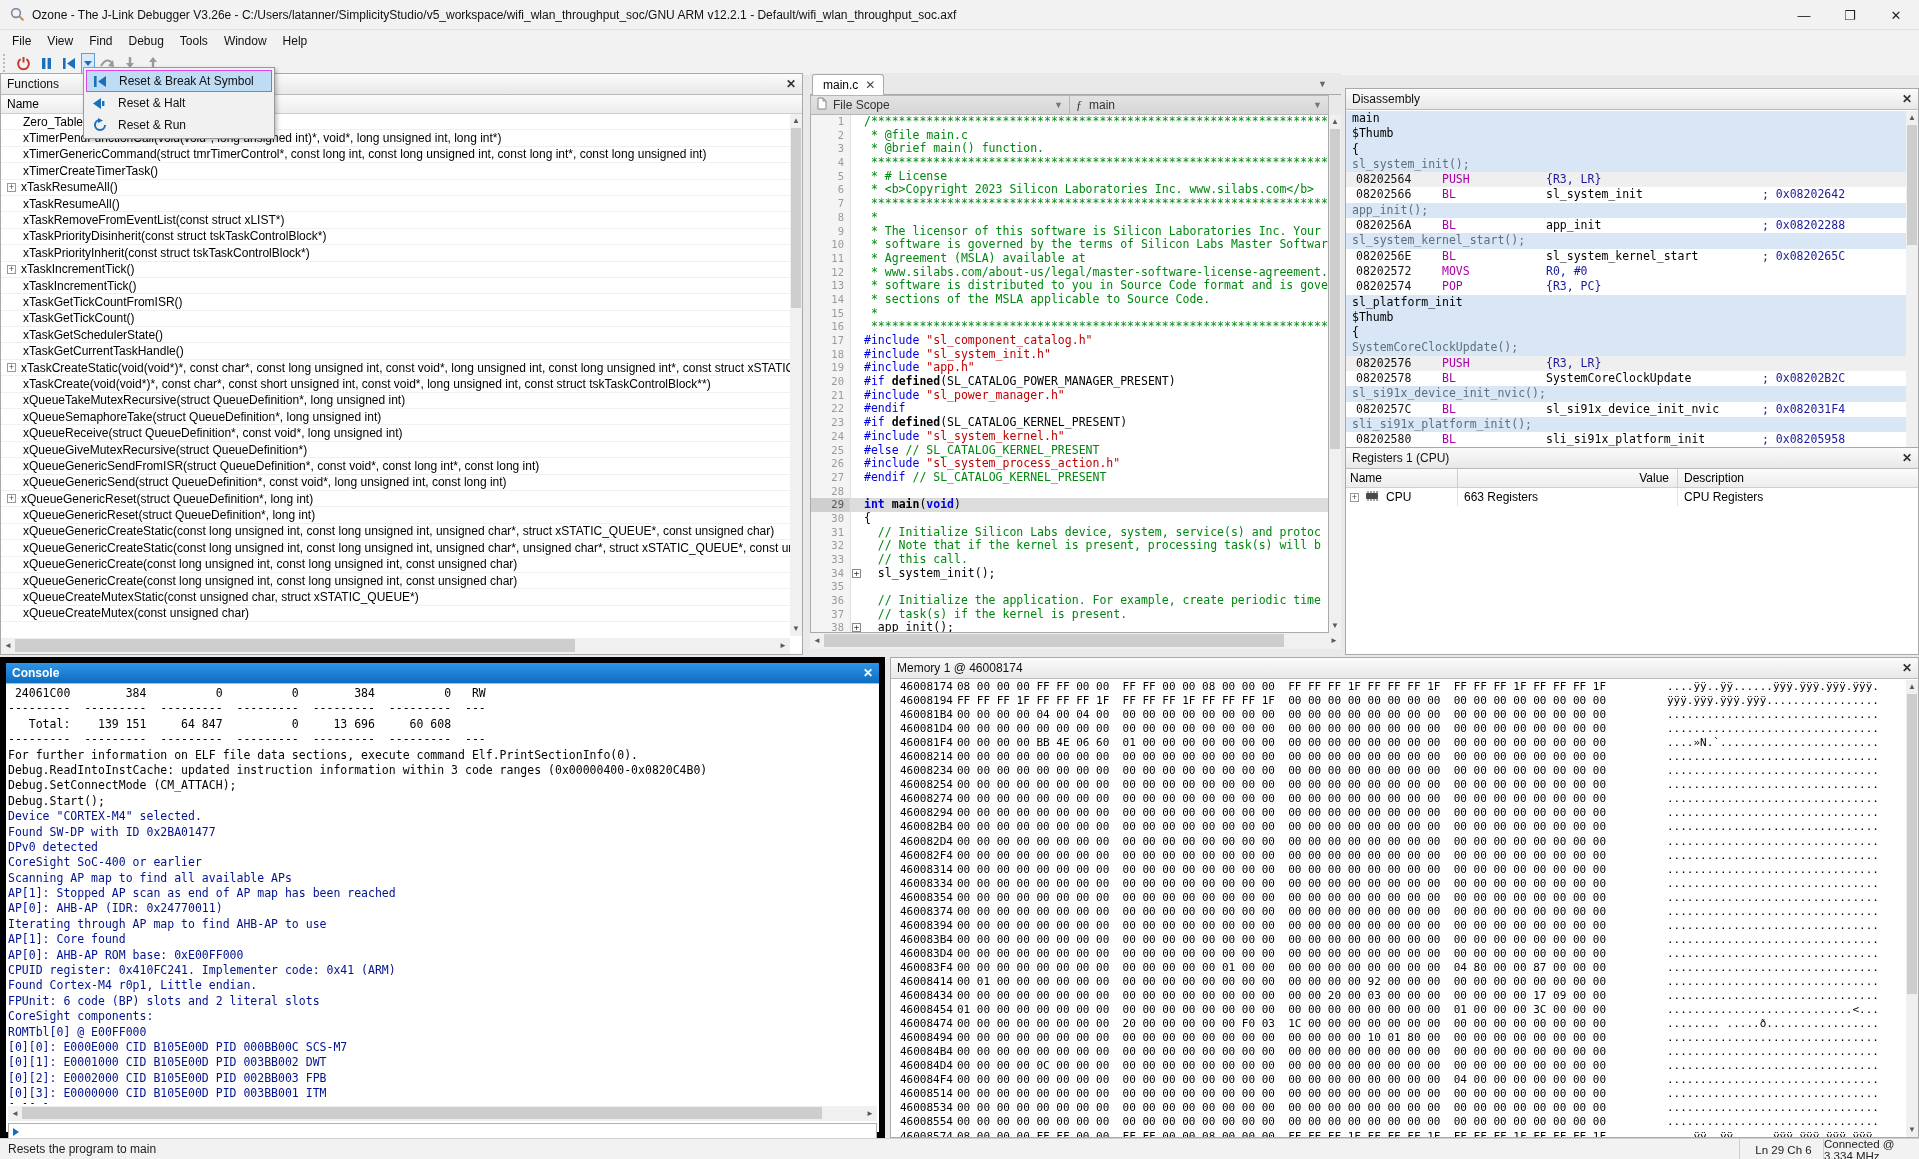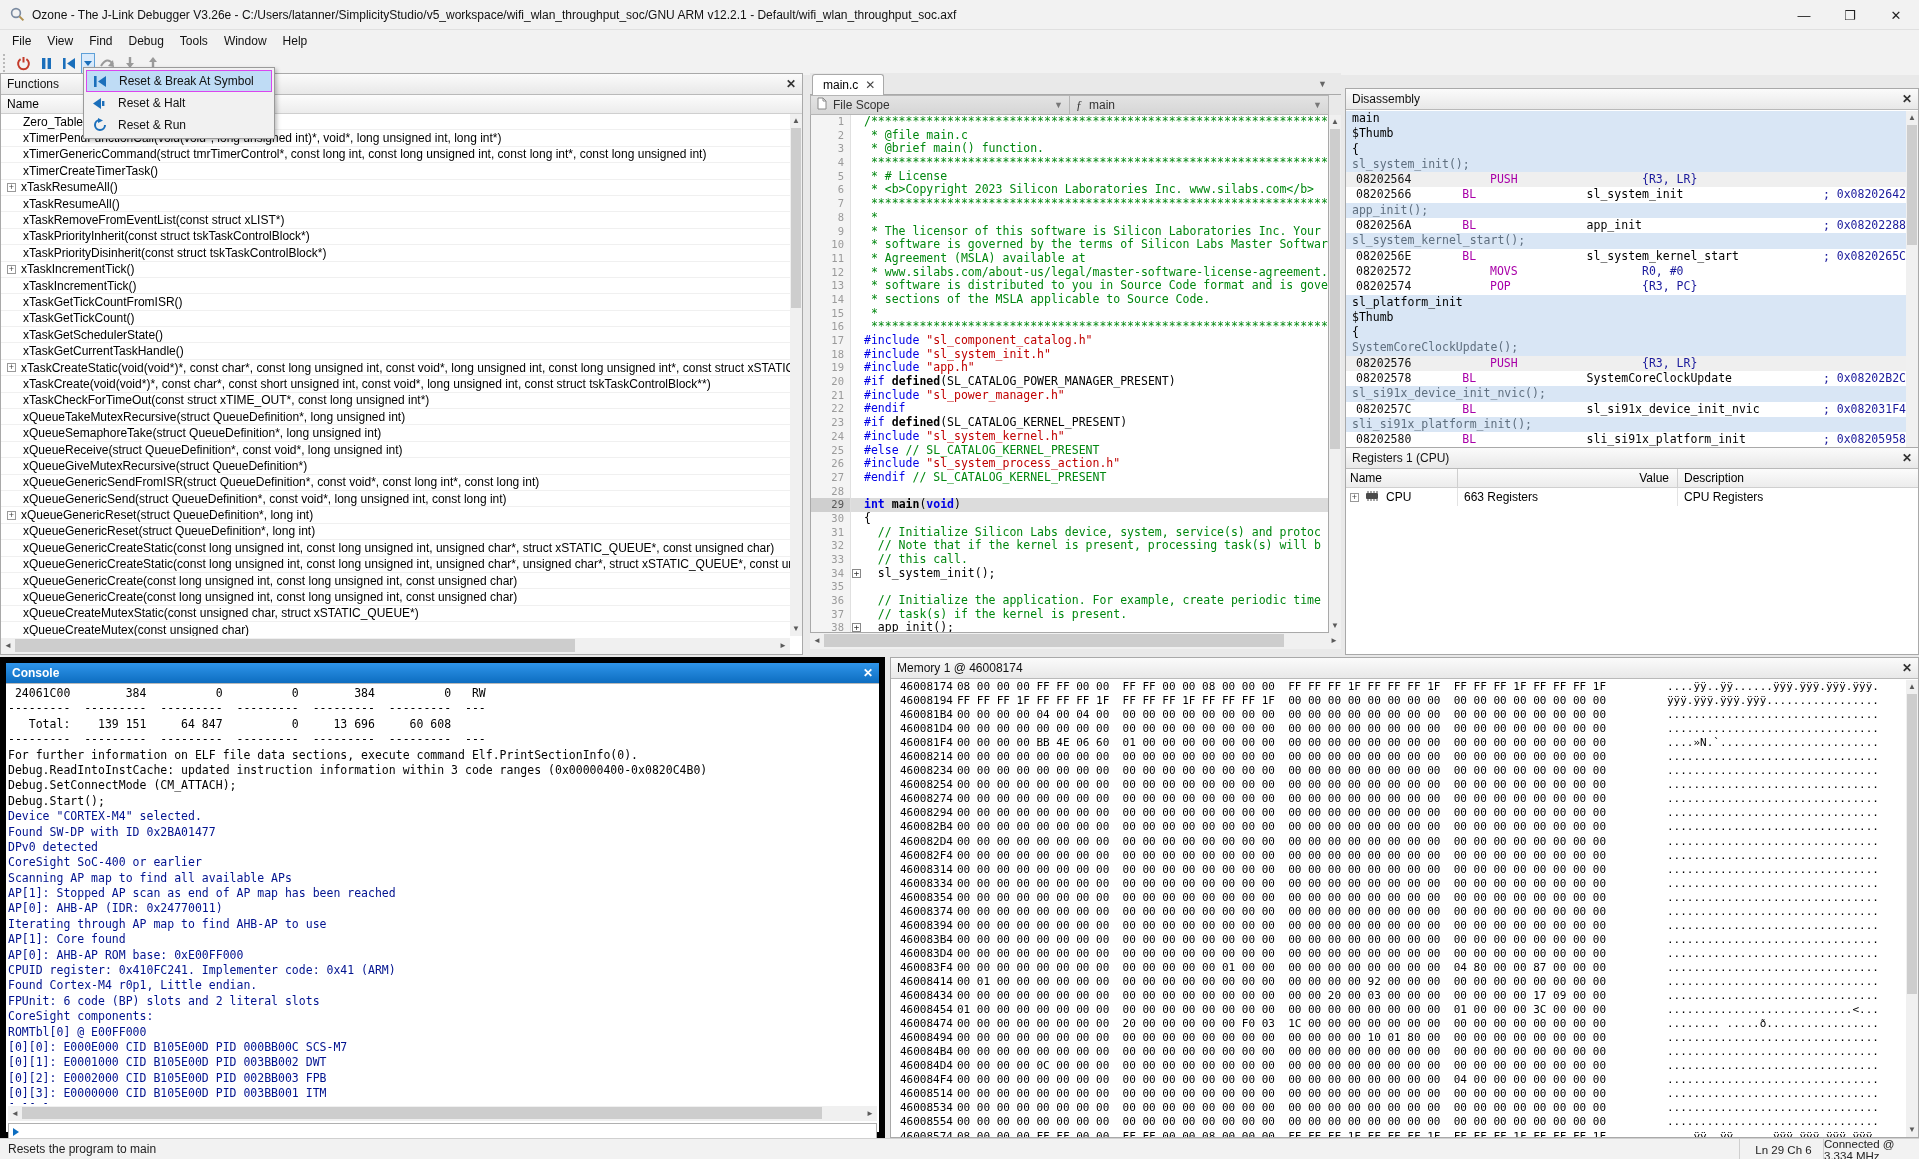--- a/index.html
+++ b/index.html
@@ -60,21 +60,21 @@
   .seg-com { color:#00870f; } .seg-pp { color:#0000e6; } .seg-str { color:#c00000; }
   .seg-kw { color:#0000e6; font-weight:bold; } .seg-bold { font-weight:bold; } .seg-plain { color:#000; }
   .foldbox { position:absolute; left:1px; top:2px; width:9px; height:9px; border:1px solid #888; font-size:9px; line-height:7px; text-align:center; color:#333; background:#fff; }
 
   
   #disasm { left:1345px; top:88px; width:574px; height:374px; }
   #da-body { position:absolute; left:0; top:22px; right:12px; bottom:0; overflow:hidden; background:#fff; }
   .da-line { height:15.3px; font-family:"DejaVu Sans Mono",monospace; font-size:11.5px; line-height:15.3px; white-space:pre; display:flex; }
   .da-label { background:#d9e6f5; color:#000; padding-left:6px; }
   .da-src { background:#d9e6f5; color:#5f6f7f; padding-left:6px; }
-  .da-ins { padding-left:10px;justify-content:space-between; }
+  .da-ins { padding-left:10px; }
   .da-ins.shade { background:#efefef; }
   .da-addr { color:#111; width:86px; flex:0 0 86px; }
   .da-mn { color:#a800a8; width:104px; flex:0 0 104px; }
   .da-ops { width:216px; flex:0 0 216px; }
   .ops-reg { color:#1a1a9c; } .ops-name { color:#000; }
   .da-cmt { color:#1a1a9c; }
 
   
   #registers { left:1345px; top:447px; width:574px; height:208px; }
   #reg-row { display:flex; height:18px; align-items:center; font-size:12px; }
@@ -222,25 +222,25 @@
       <div class="frow">
         <span class="expspace"></span>
         <span>xTaskResumeAll()</span>
       </div>
       <div class="frow">
         <span class="expspace"></span>
         <span>xTaskRemoveFromEventList(const struct xLIST*)</span>
       </div>
       <div class="frow">
         <span class="expspace"></span>
+        <span>xTaskPriorityDisinherit(const struct tskTaskControlBlock*)</span>
+      </div>
+      <div class="frow">
+        <span class="expspace"></span>
         <span>xTaskPriorityInherit(const struct tskTaskControlBlock*)</span>
-      </div>
-      <div class="frow">
-        <span class="expspace"></span>
-        <span>xTaskPriorityDisinherit(const struct tskTaskControlBlock*)</span>
       </div>
       <div class="frow">
         <span class="expbox">+</span>
         <span>xTaskIncrementTick()</span>
       </div>
       <div class="frow">
         <span class="expspace"></span>
         <span>xTaskIncrementTick()</span>
       </div>
       <div class="frow">
@@ -259,24 +259,20 @@
         <span class="expspace"></span>
         <span>xTaskGetCurrentTaskHandle()</span>
       </div>
       <div class="frow">
         <span class="expbox">+</span>
         <span>xTaskCreateStatic(void(void*)*, const char*, const long unsigned int, const void*, long unsigned int, const long unsigned int*, const struct xSTATIC_TCB*)</span>
       </div>
       <div class="frow">
         <span class="expspace"></span>
         <span>xTaskCreate(void(void*)*, const char*, const short unsigned int, const void*, long unsigned int, const struct tskTaskControlBlock**)</span>
-      </div>
-      <div class="frow">
-        <span class="expspace"></span>
-        <span>xTaskCheckForTimeOut(const struct xTIME_OUT*, const long unsigned int*)</span>
       </div>
       <div class="frow">
         <span class="expspace"></span>
         <span>xQueueTakeMutexRecursive(struct QueueDefinition*, long unsigned int)</span>
       </div>
       <div class="frow">
         <span class="expspace"></span>
         <span>xQueueSemaphoreTake(struct QueueDefinition*, long unsigned int)</span>
       </div>
       <div class="frow">

